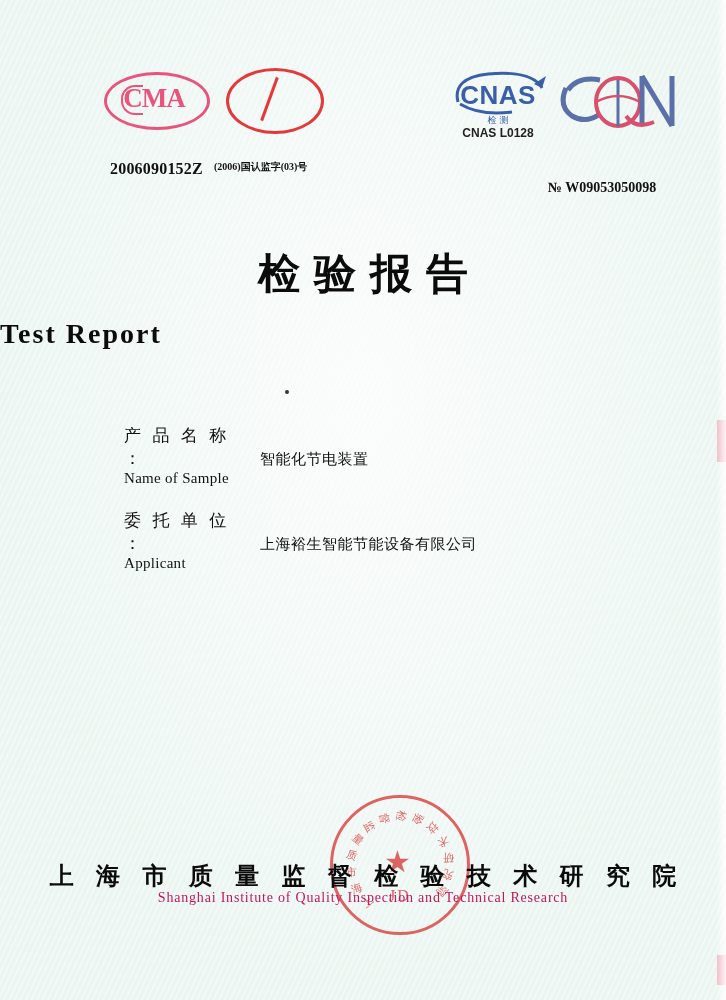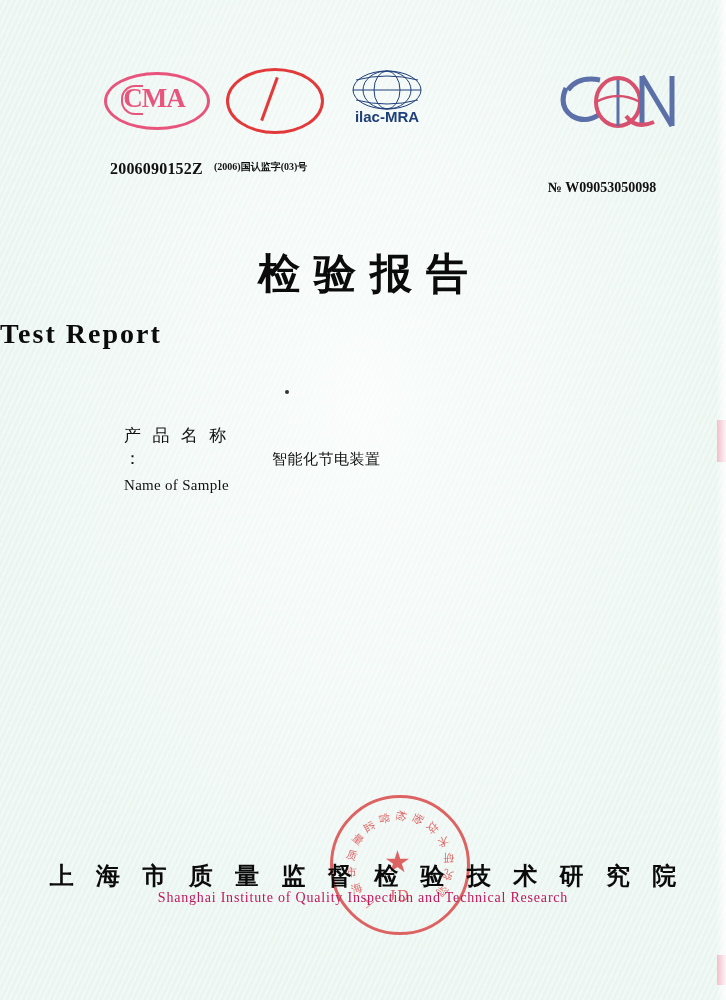--- a/index.html
+++ b/index.html
@@ -192,31 +192,29 @@
     color: #111;
     letter-spacing: 3px;
     display: inline-block;
     width: 132px;
   }
   .field .val {
     font-family: "DejaVu Serif", serif;
     font-size: 15px;
     color: #111;
     letter-spacing: 0.5px;
-    margin-left: 12px;
   }
   .field .val.bold {
     font-family: "Liberation Serif", serif;
     font-weight: bold;
     font-size: 16px;
     letter-spacing: 0.5px;
   }
   .field .en {
     display: block;
-    margin-top: 7px;
     font-family: "Liberation Serif", serif;
     font-size: 15px;
     color: #111;
     letter-spacing: 0.3px;
   }
 
   
   .footer-cn {
     position: absolute;
     left: 0; top: 860px; width: 726px;
@@ -301,34 +299,31 @@
     <div class="oval"></div>
     <div class="innerline"></div>
     <div class="txt">CMA</div>
   </div>
 
   <div class="logo cal">
     <div class="ring"></div>
     <div class="slash"></div>
   </div>
 
-  <div class="logo ilac">
-    <svg width="110" height="44" viewBox="0 0 110 44">
-      <g stroke="#1f3f7a" stroke-width="1" fill="none">
-        <ellipse cx="55" cy="22" rx="34" ry="19"></ellipse>
-        <ellipse cx="55" cy="22" rx="24" ry="19"></ellipse>
-        <ellipse cx="55" cy="22" rx="13" ry="19"></ellipse>
-        <line x1="21" y1="22" x2="89" y2="22"></line>
-        <path d="M24 12 Q55 4 86 12"></path>
-        <path d="M24 32 Q55 40 86 32"></path>
-      </g>
+
+  <div class="logo cnas">
+    <svg width="110" height="52" viewBox="0 0 110 52">
+      <path d="M12 34 Q6 10 42 6 Q86 2 96 20" stroke="#3a5fa8" stroke-width="3" fill="none"></path>
+      <path d="M96 20 L100 8 L88 16 Z" fill="#3a5fa8"></path>
+      <path d="M14 36 Q34 48 66 44" stroke="#3a5fa8" stroke-width="3" fill="none"></path>
     </svg>
-    <div class="label">ilac-MRA</div>
-  </div>
-
+    <div class="word">CNAS</div>
+    <div class="cn">检 测</div>
+    <div class="code">CNAS L0128</div>
+  </div>
 
   <div class="logo sgs">
     <svg width="130" height="70" viewBox="0 0 130 70">
       <path d="M10 20 Q2 38 16 48 Q30 56 44 46" stroke="#5b6fa8" stroke-width="5" fill="none"></path>
       <path d="M44 12 Q22 8 12 22" stroke="#5b6fa8" stroke-width="5" fill="none"></path>
       <ellipse cx="62" cy="34" rx="22" ry="24" stroke="#d8506e" stroke-width="4" fill="none"></ellipse>
       <line x1="62" y1="12" x2="62" y2="58" stroke="#5b6fa8" stroke-width="3"></line>
       <path d="M40 34 Q62 22 84 34" stroke="#d8506e" stroke-width="2.5" fill="none"></path>
       <path d="M86 8 L86 58" stroke="#5b6fa8" stroke-width="5"></path>
       <path d="M86 8 L116 58" stroke="#5b6fa8" stroke-width="5"></path>
@@ -348,20 +343,25 @@
 
 <div class="fields">
 
   <div class="field">
     <span class="cn">产 品 名 称 ：</span>
     <span class="val">智能化节电装置</span>
     <span class="en">Name of Sample</span>
   </div>
 
 
+  <div class="field">
+    <span class="cn">委 托 单 位 ：</span>
+    <span class="val">上海裕生智能节能设备有限公司</span>
+    <span class="en">Applicant</span>
+  </div>
 
 
 </div>
 
 <div class="seal">
   <div class="circ"></div>
   <div class="arc">
       <span style="transform: rotate(-130deg) translate(0px, -54px) rotate(90deg);">上</span>
       <span style="transform: rotate(-110deg) translate(0px, -54px) rotate(90deg);">海</span>
       <span style="transform: rotate(-90deg) translate(0px, -54px) rotate(90deg);">市</span>

